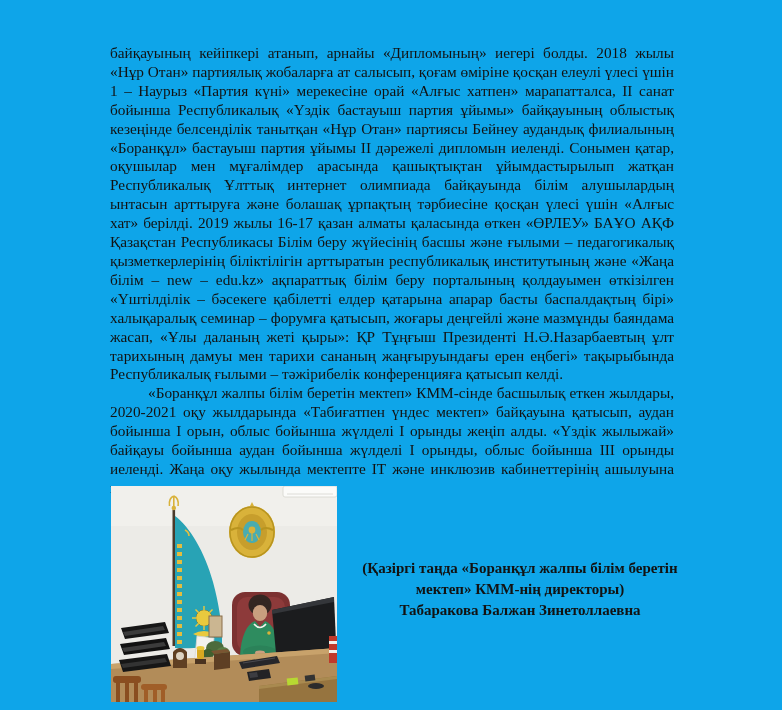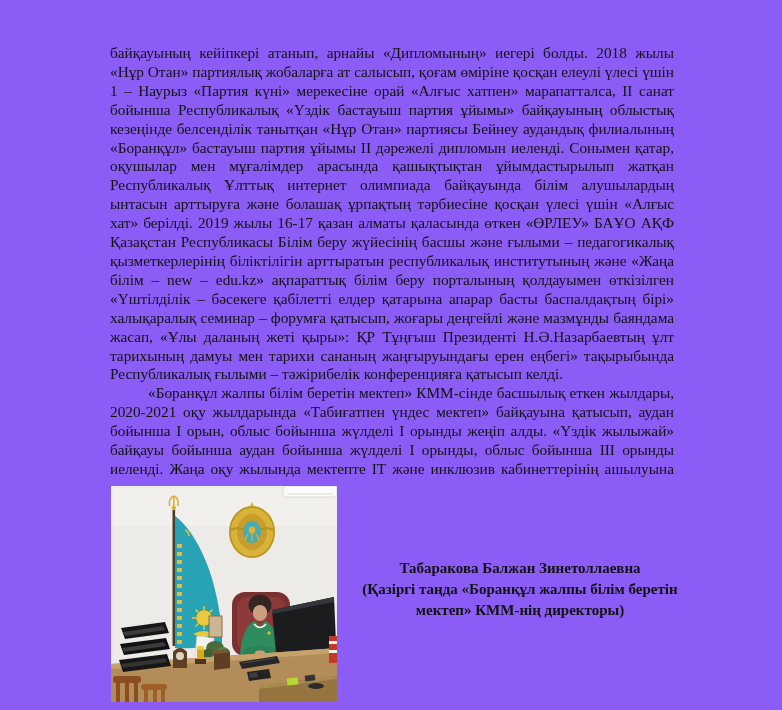--- a/index.html
+++ b/index.html
@@ -5,21 +5,21 @@
   * { margin: 0; padding: 0; box-sizing: border-box; }
   html, body {
     width: 782px; height: 710px;
     background: #ffffff;
     overflow: hidden;
     font-family: "Liberation Serif", "DejaVu Serif", serif;
   }
   .page {
     position: relative;
     width: 782px; height: 710px;
-    background: #8b5cf6;
+    background: #0ea5e9;
   }
   .text-block {
     position: absolute;
     left: 110px; top: 44px;
     width: 564px;
     font-size: 15.3px;
     line-height: 18.9px;
     text-align: justify;
     color: #121212;
   }
@@ -203,17 +203,17 @@
         <rect x="23" y="197" width="4" height="19" fill="#8a4e20"></rect>
         <rect x="30" y="198" width="26" height="6" rx="3" fill="#a05e28"></rect>
         <rect x="33" y="204" width="4" height="12" fill="#a05e28"></rect>
         <rect x="42" y="204" width="4" height="12" fill="#a05e28"></rect>
         <rect x="50" y="204" width="4" height="12" fill="#a05e28"></rect>
       </g>
     </svg>
   </div>
 
   <div class="caption">
+    <div>(Қазіргі таңда «Боранқұл жалпы білім беретін мектеп» КММ-нің директоры)</div>
     <div>Табаракова Балжан Зинетоллаевна</div>
-    <div>(Қазіргі таңда «Боранқұл жалпы білім беретін мектеп» КММ-нің директоры)</div>
   </div>
 
 </div>
 
 </body></html>

